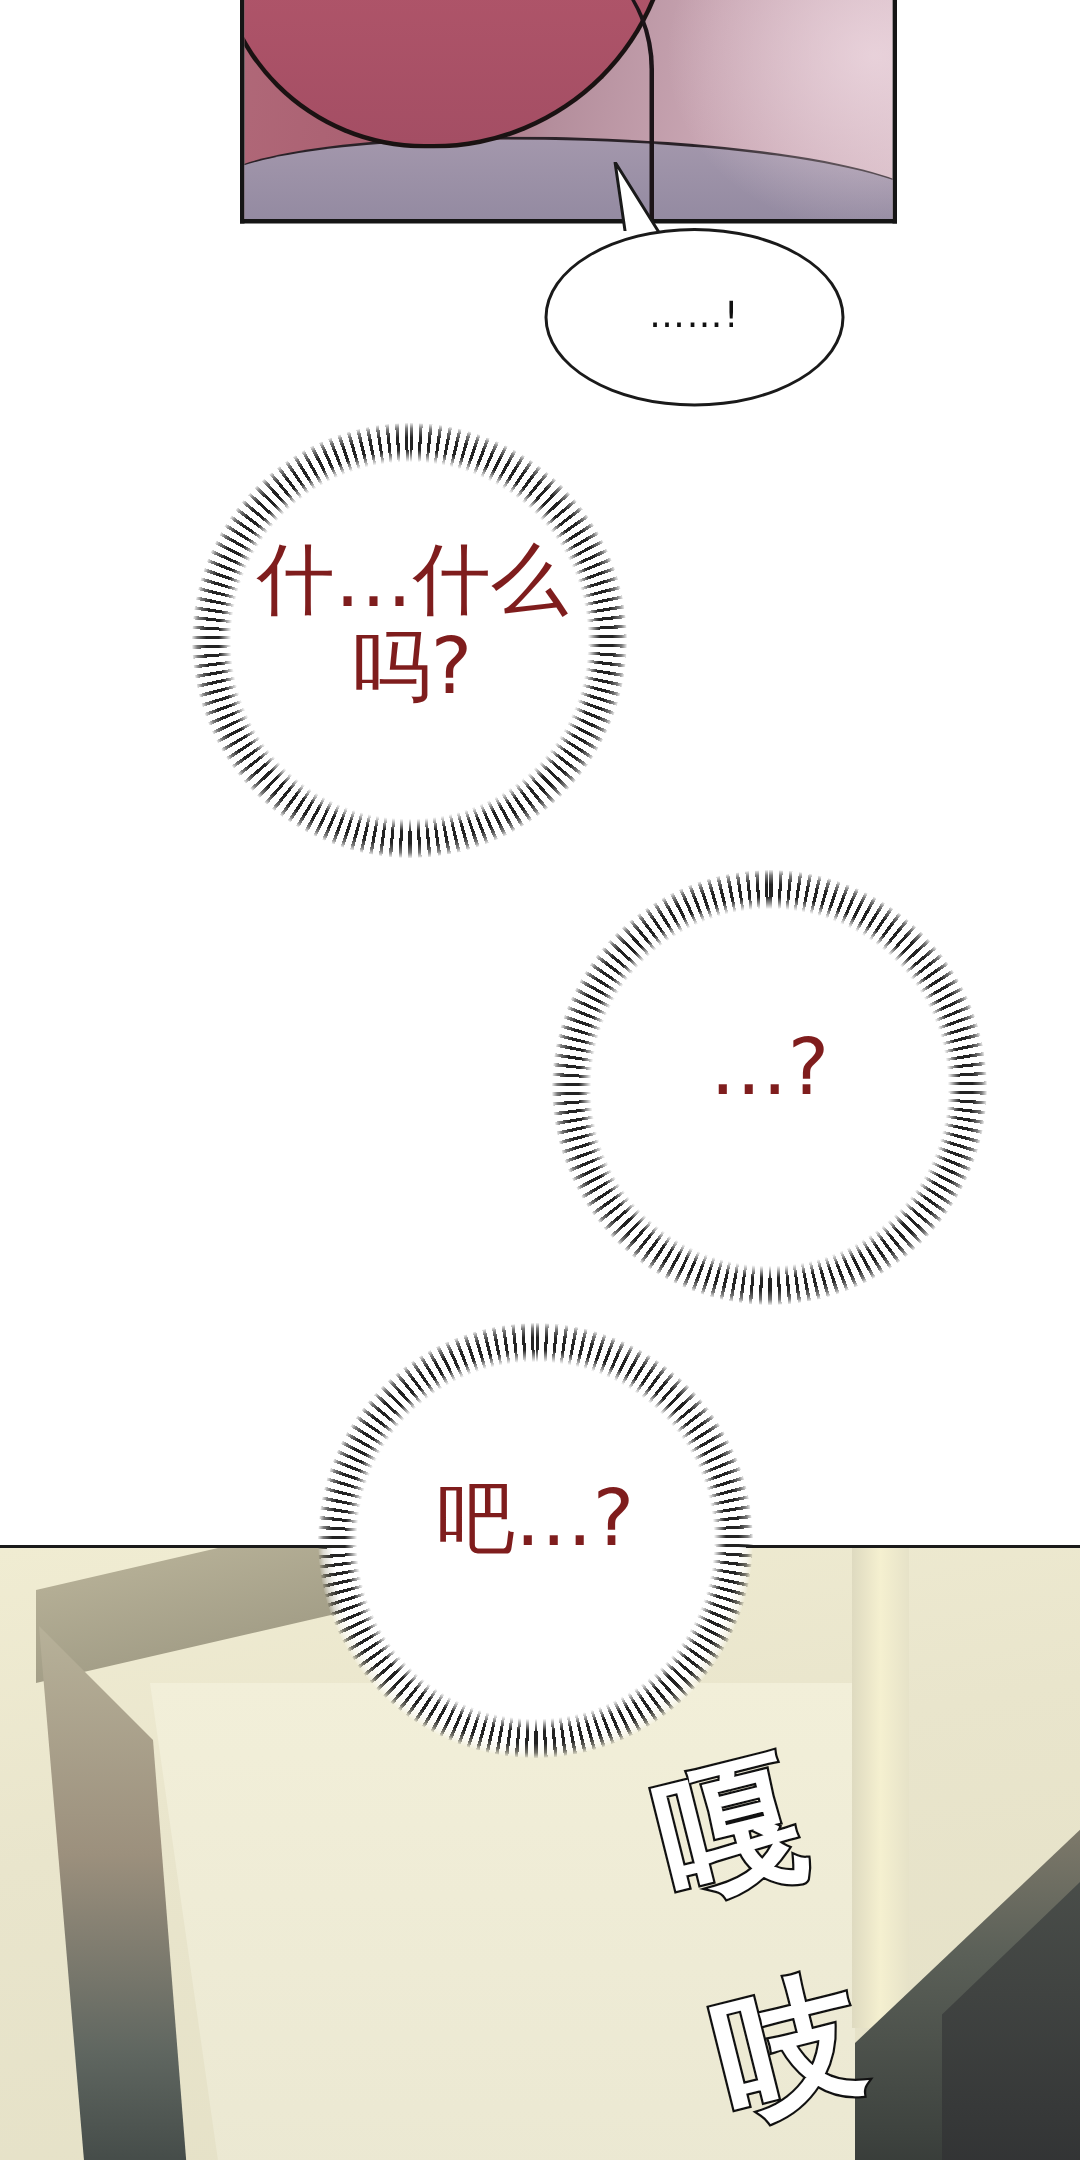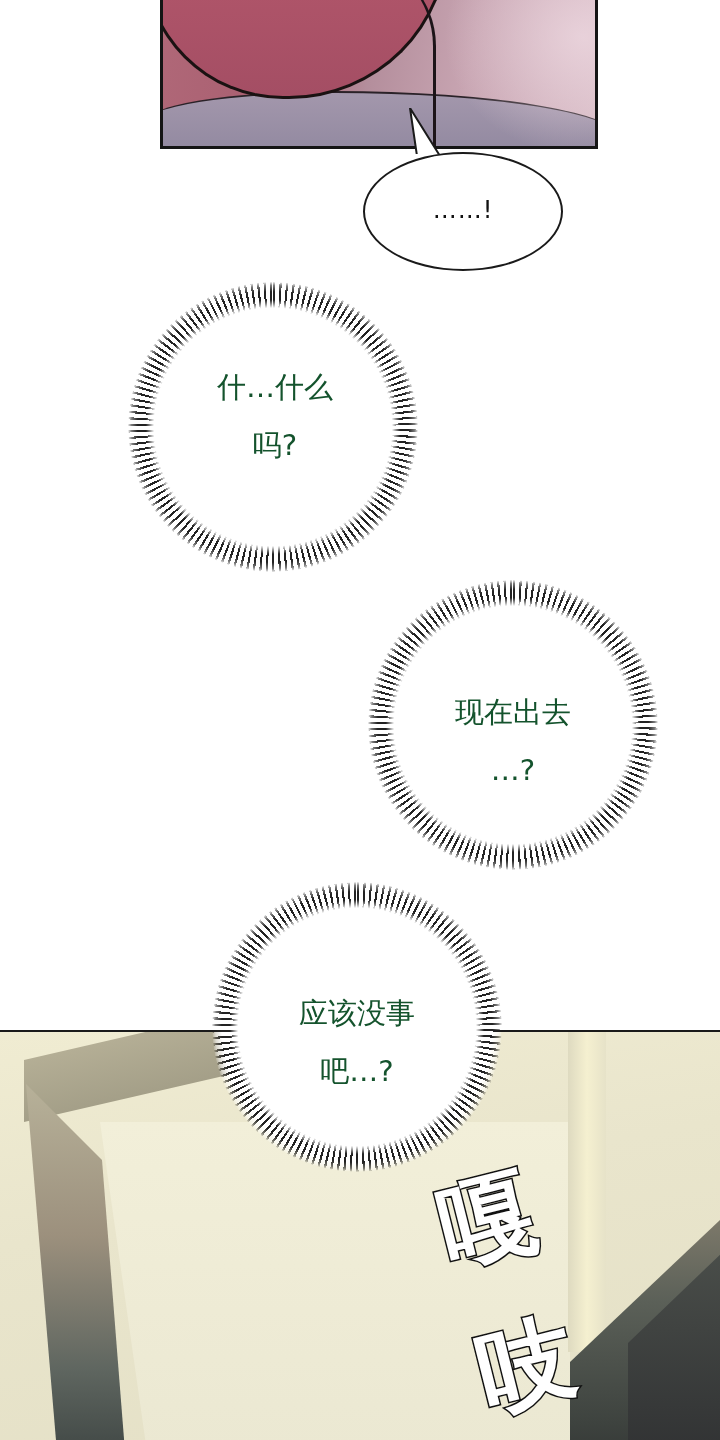--- a/index.html
+++ b/index.html
@@ -53,21 +53,21 @@
     .burst {
       border-radius: 50%;
       background:
         radial-gradient(circle, #fff 0 58%, rgba(255,255,255,0) 62%),
         repeating-conic-gradient(#222 0deg 0.9deg, #fff 0.9deg 2.6deg);
       -webkit-mask: radial-gradient(circle, #000 0 66%, rgba(0,0,0,0.6) 69%, transparent 71%);
               mask: radial-gradient(circle, #000 0 66%, rgba(0,0,0,0.6) 69%, transparent 71%);
     }
     .burst-text {
       font-family: "DejaVu Sans", sans-serif;
-      font-size: 29px; line-height: 58px; color: #14532d; text-align: center;
+      font-size: 52px; line-height: 58px; color: #7f1d1d; text-align: center;
       font-weight: 500;
     }
 
     #burst-1 { left: 128px; top: 282px; width: 290px; height: 290px; }
     #burst-1-text { left: 130px; top: 358px; width: 290px; }
 
     #burst-2 { left: 368px; top: 580px; width: 290px; height: 290px; }
     #burst-2-text { left: 368px; top: 683px; width: 290px; }
 
     #burst-3 { left: 212px; top: 882px; width: 290px; height: 290px; }
@@ -141,33 +141,31 @@
 </div>
 
 <div id="burst-1" class="abs burst"></div>
 <div id="burst-1-text" class="abs burst-text">
   <div>什…什么</div>
   <div>吗?</div>
 </div>
 
 <div id="burst-2" class="abs burst"></div>
 <div id="burst-2-text" class="abs burst-text">
-  <div>现在出去</div>
   <div>…?</div>
 </div>
 
 <div id="bottom-panel" class="abs">
   <div class="inner-wall"></div>
   <div class="frame-top"></div>
   <div class="frame-left"></div>
   <div class="pillar"></div>
   <div class="door-dark"></div>
   <div class="door-edge"></div>
 </div>
 
 <div id="burst-3" class="abs burst"></div>
 <div id="burst-3-text" class="abs burst-text">
-  <div>应该没事</div>
   <div>吧…?</div>
 </div>
 
 <div id="sfx-1" class="abs sfx">嘎</div>
 <div id="sfx-2" class="abs sfx">吱</div>
 
 </body></html>

